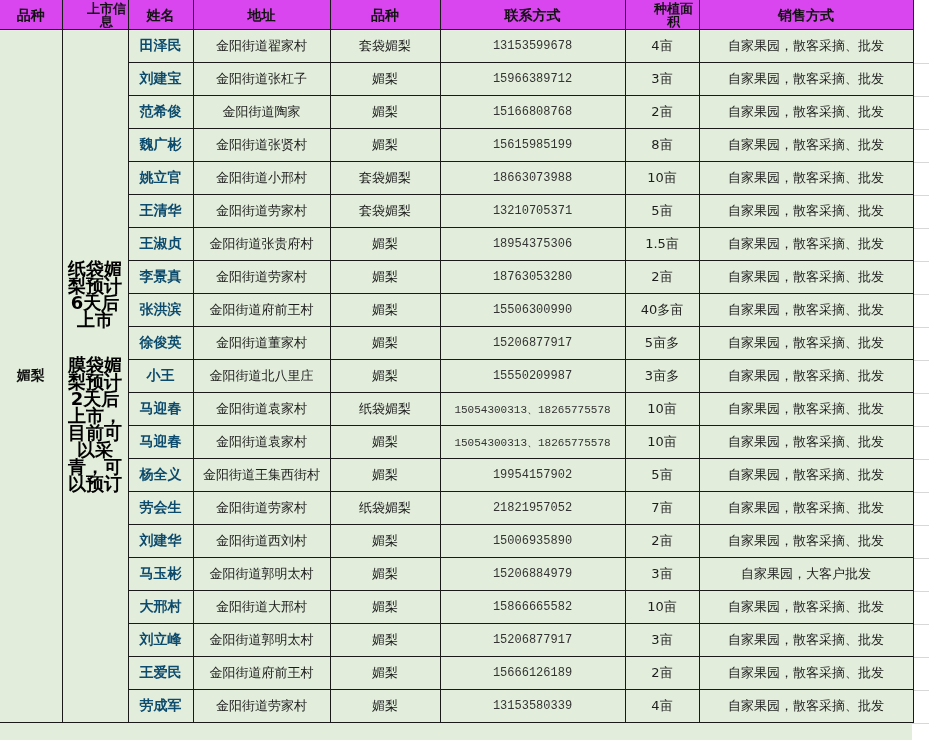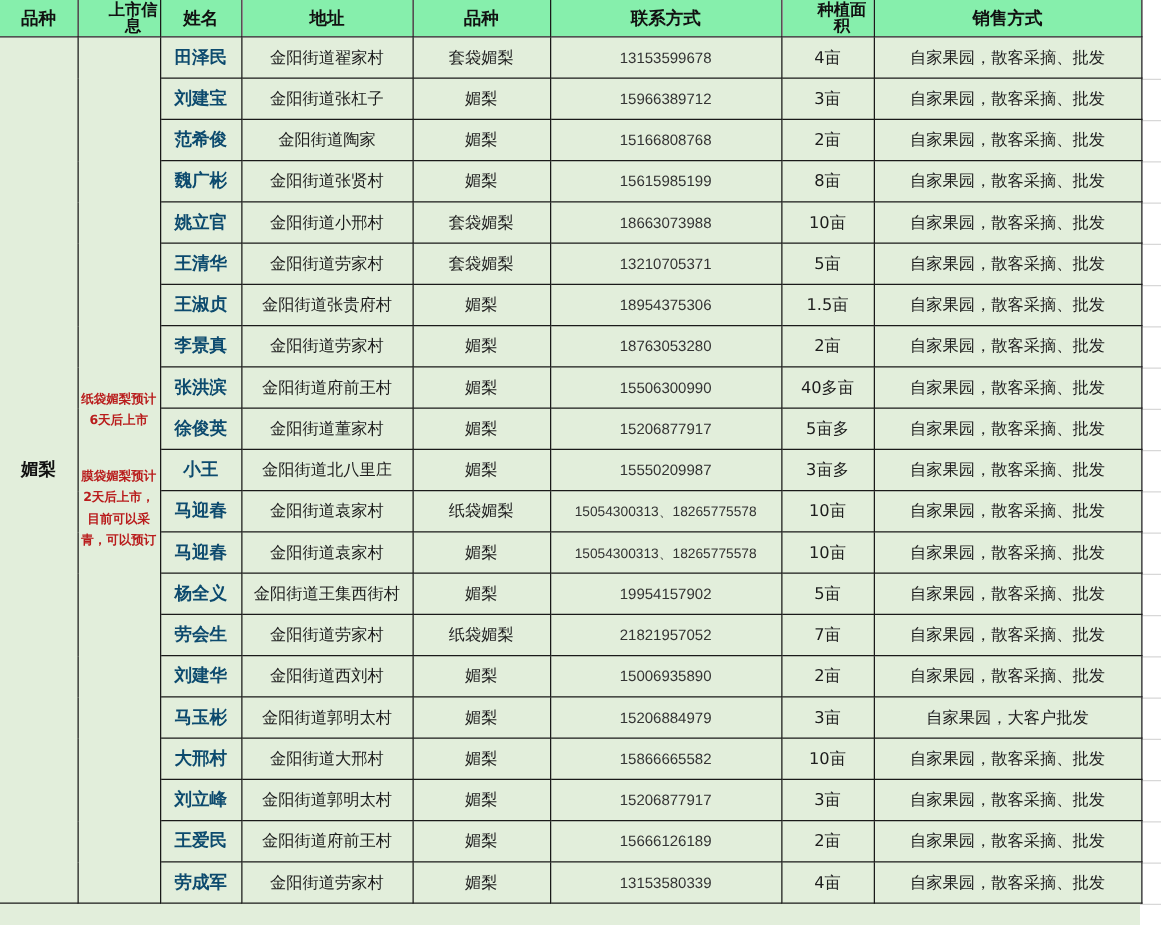--- a/index.html
+++ b/index.html
@@ -24,40 +24,40 @@
     }
     table.sales th, table.sales td {
       border: 1px solid #1a1a1a;
       padding: 0;
       text-align: center;
       vertical-align: middle;
       overflow: hidden;
       white-space: nowrap;
     }
     table.sales th {
-      background: #86efac;
+      background: #d946ef;
       height: 29px;
       font-weight: bold;
       font-size: 14px;
       color: #111;
       line-height: 14px;
       border-top: none;
     }
     table.sales th.two-line { white-space: normal; font-size: 13px; line-height: 13px; padding-left: 23px; }
     table.sales td {
       background: #e2eedb;
       height: 32px;
       font-size: 13px;
       color: #1d1d1d;
     }
     table.sales td.name { font-weight: bold; font-size: 14px; color: #0c4a6e; }
-    table.sales td.phone { font-family: Liberation Sans, sans-serif; font-size: 12px; color: #333; }
+    table.sales td.phone { font-family: Liberation Mono, monospace; font-size: 12px; color: #333; }
     table.sales td.variety-merged { font-weight: bold; font-size: 14px; color: #111; }
     table.sales td.market-merged {
-      font-weight: bold; font-size: 10px; color: #b91c1c;
+      font-weight: bold; font-size: 18px; color: #000000;
       white-space: normal; line-height: 17px;
       padding: 0 2px;
     }
     .market-block { display: block; }
     .market-gap { display: block; height: 28px; }
     table.sales th:first-child, table.sales td:first-child { border-left: none; }
   </style>
 </head>
 <body>
 

